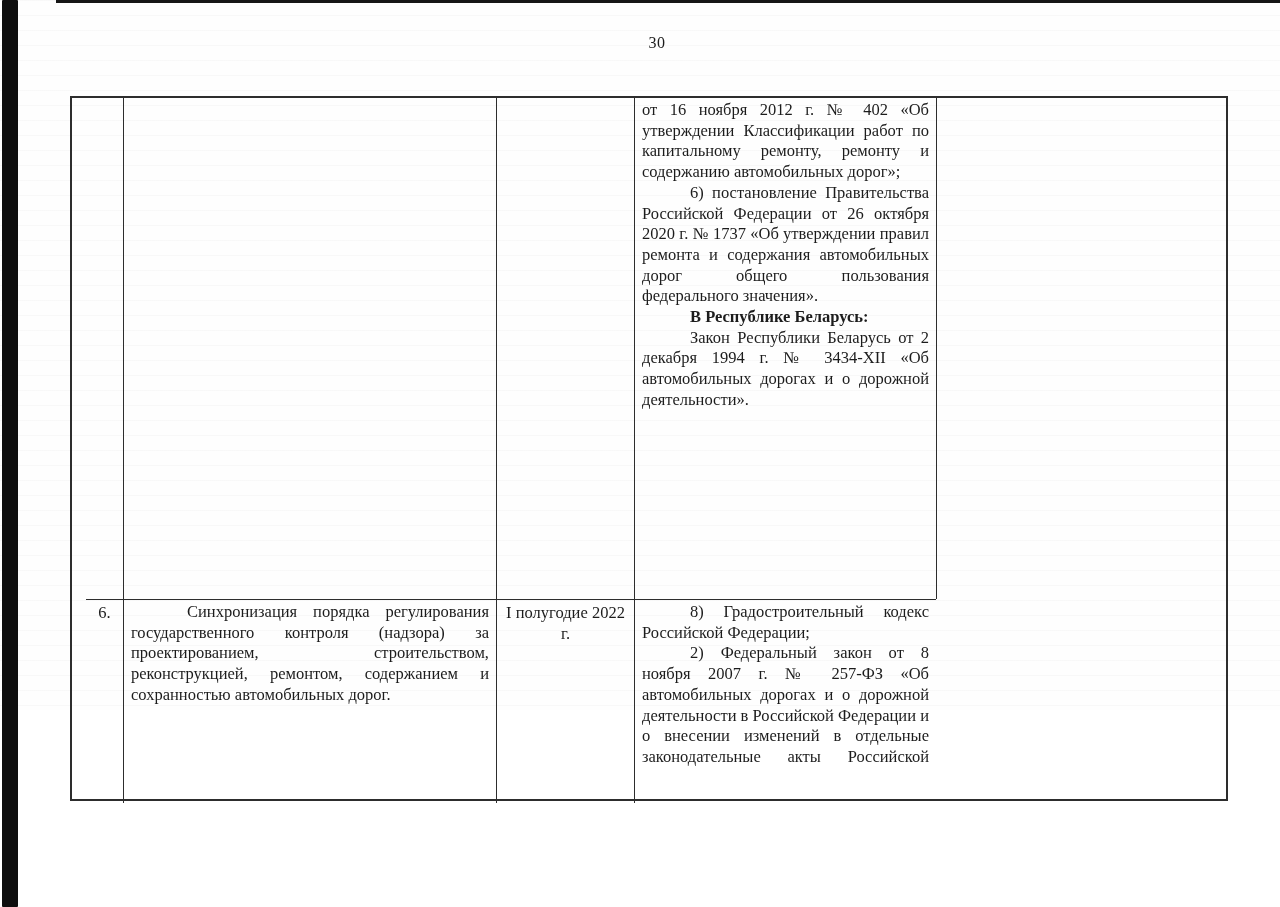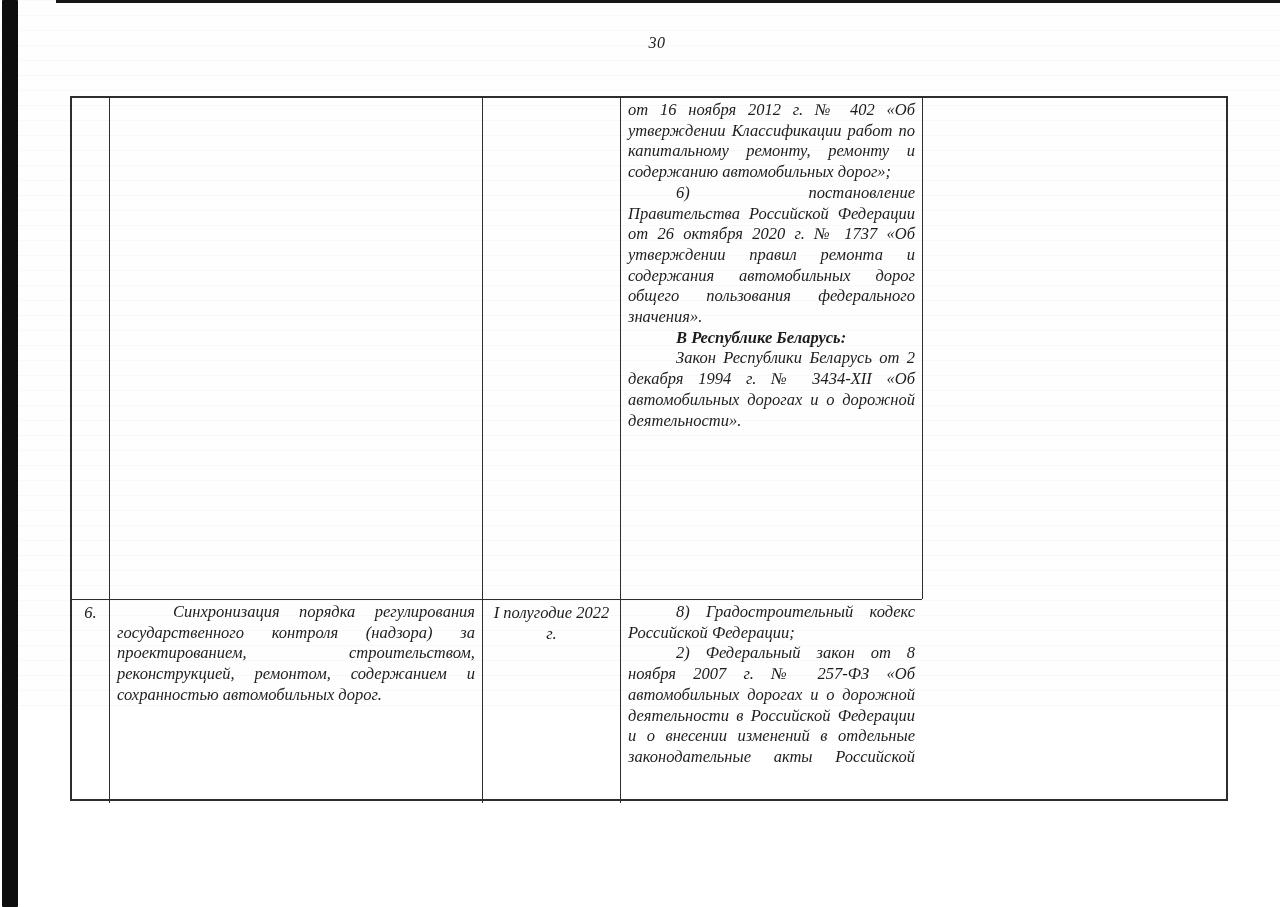--- a/index.html
+++ b/index.html
@@ -14,21 +14,20 @@
   }
   .page {
     position: relative;
     width: 1280px;
     height: 710px;
     background:
       repeating-linear-gradient(180deg,
         rgba(90,90,90,0.035) 0px, rgba(90,90,90,0.035) 1px,
         transparent 1px, transparent 15px),
       #fefefe;
-    font-style: italic;
   }
   .scan-strip {
     position: absolute;
     left: 2px; top: 0;
     width: 16px; height: 907px;
     background: #0e0e0e;
     border-radius: 1px;
   }
   .scan-topline {
     position: absolute;
@@ -47,20 +46,21 @@
   .tbl {
     position: absolute;
     left: 70px; top: 96px;
     width: 1158px; height: 705px;
     display: grid;
     grid-template-columns: 37px 373px 138px 302px 308px;
     grid-template-rows: 501px 204px;
     border: 2px solid #2d2d2d;
     box-sizing: border-box;
     background: transparent;
+    padding-left: 14px;
   }
   .cell {
     box-sizing: border-box;
     overflow: hidden;
     padding: 2px 7px 2px 7px;
     font-size: 16.5px;
     line-height: 20.7px;
   }
   .cell.bl { border-left: 1.6px solid #2d2d2d; }
   .cell.bt { border-top: 1.8px solid #2d2d2d; }

